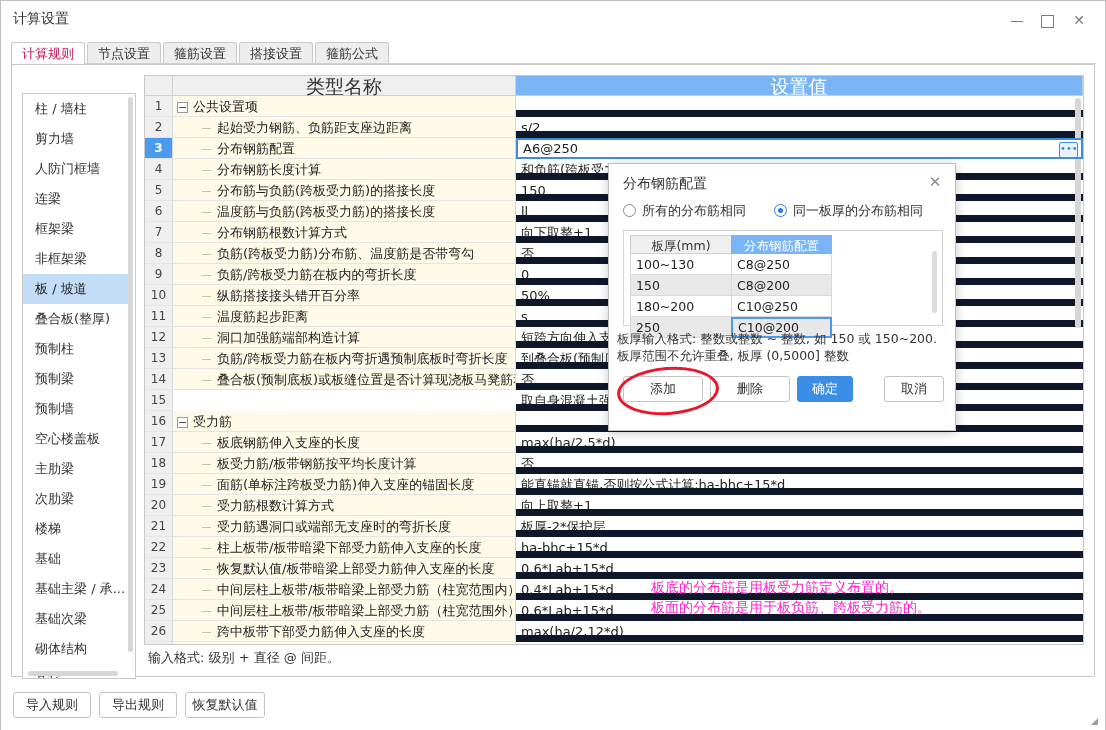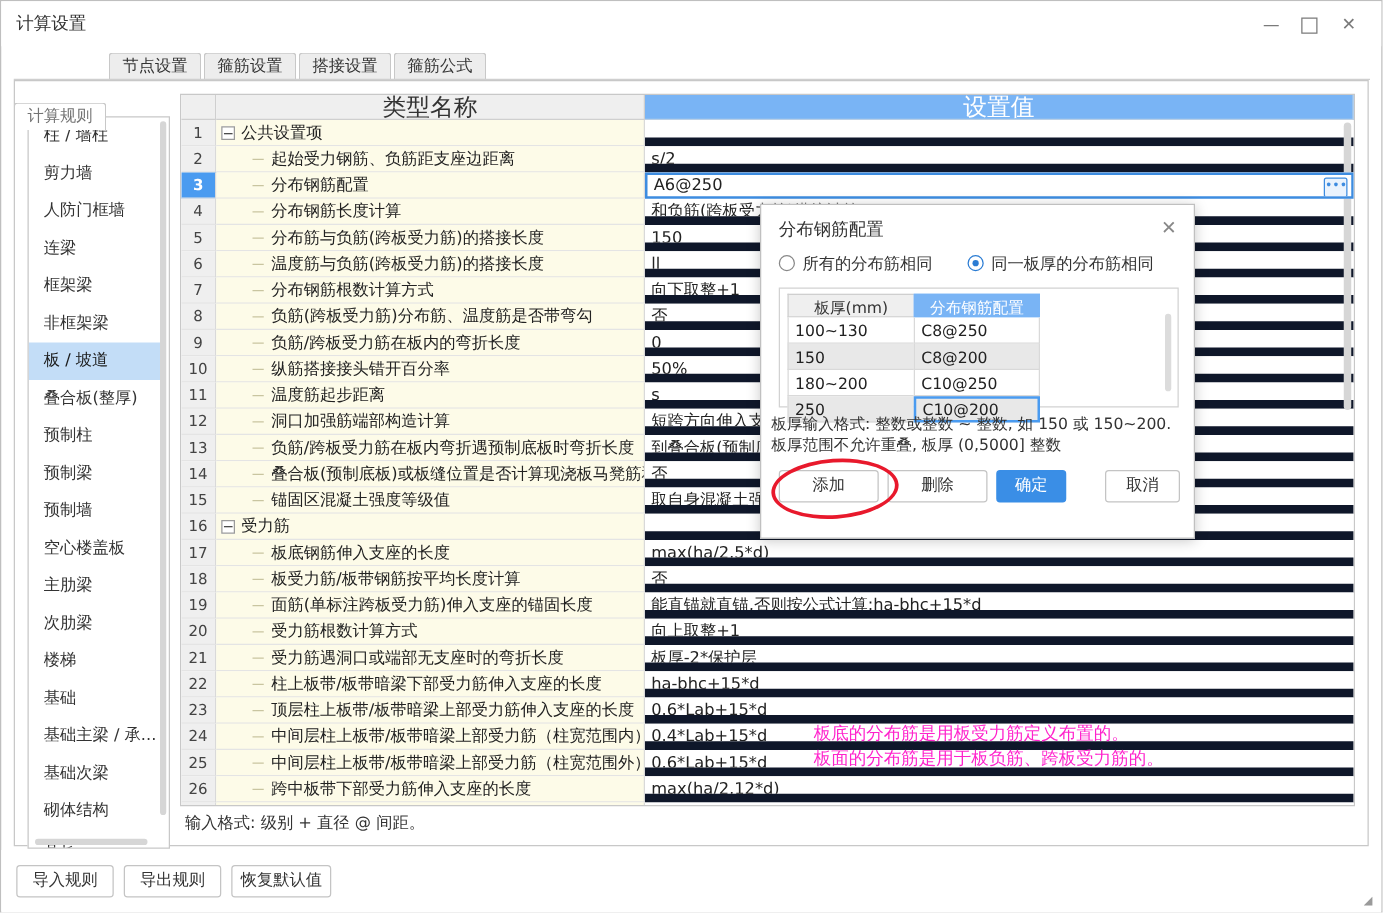--- a/index.html
+++ b/index.html
@@ -42,24 +42,23 @@
     position:absolute;left:10px;top:62px;width:1085px;height:1px;background:#cfcfcf;
   }
   .tab{
     position:relative;float:left;height:21px;line-height:21px;
     padding:0 10px;margin-right:2px;font-size:13px;
     border:1px solid #c8c8c8;border-bottom:none;
     background:#ededed;color:#333;
     border-radius:3px 3px 0 0;cursor:default;
   }
   .tab.active{
-    background:#ffffff;color:#737373;
+    background:#ffffff;color:#be185d;
     border-color:#c8c8c8;
     z-index:3;
-    margin-top:40px;
   }
 
   
   #panel{
     position:absolute;left:10px;top:63px;width:1084px;height:613px;
     border:1px solid #c8c8c8;background:#fff;box-sizing:border-box;
   }
 
   
   #sidebar{
@@ -367,21 +366,20 @@
             <div class="c-name"><span class="indent"></span><span class="dash"></span><span>负筋/跨板受力筋在板内弯折遇预制底板时弯折长度</span></div>
             <div class="c-val"><span>到叠合板(预制底板)顶</span></div>
           </div>
           <div class="row ">
             <div class="c-num">14</div>
             <div class="c-name"><span class="indent"></span><span class="dash"></span><span>叠合板(预制底板)或板缝位置是否计算现浇板马凳筋和拉筋</span></div>
             <div class="c-val"><span>否</span></div>
           </div>
           <div class="row ">
             <div class="c-num">15</div>
-            <div class="c-name"><span class="indent"></span><span class="dash"></span><span>锚固区混凝土强度等级值</span></div>
             <div class="c-val"><span>取自身混凝土强度等级</span></div>
           </div>
           <div class="row group">
             <div class="c-num">16</div>
             <div class="c-name"><span class="twisty">−</span><span>受力筋</span></div>
             <div class="c-val"><span></span></div>
           </div>
           <div class="row ">
             <div class="c-num">17</div>
             <div class="c-name"><span class="indent"></span><span class="dash"></span><span>板底钢筋伸入支座的长度</span></div>
@@ -407,21 +405,21 @@
             <div class="c-name"><span class="indent"></span><span class="dash"></span><span>受力筋遇洞口或端部无支座时的弯折长度</span></div>
             <div class="c-val"><span>板厚-2*保护层</span></div>
           </div>
           <div class="row ">
             <div class="c-num">22</div>
             <div class="c-name"><span class="indent"></span><span class="dash"></span><span>柱上板带/板带暗梁下部受力筋伸入支座的长度</span></div>
             <div class="c-val"><span>ha-bhc+15*d</span></div>
           </div>
           <div class="row ">
             <div class="c-num">23</div>
-            <div class="c-name"><span class="indent"></span><span class="dash"></span><span>顶层柱上板带/板带暗梁上部受力筋伸入支座的长度</span></div>
+            <div class="c-name"><span class="indent"></span><span class="dash"></span><span>恢复默认值/板带暗梁上部受力筋伸入支座的长度</span></div>
             <div class="c-val"><span>0.6*Lab+15*d</span></div>
           </div>
           <div class="row ">
             <div class="c-num">24</div>
             <div class="c-name"><span class="indent"></span><span class="dash"></span><span>中间层柱上板带/板带暗梁上部受力筋（柱宽范围内）伸入...</span></div>
             <div class="c-val"><span>0.4*Lab+15*d</span></div>
           </div>
           <div class="row ">
             <div class="c-num">25</div>
             <div class="c-name"><span class="indent"></span><span class="dash"></span><span>中间层柱上板带/板带暗梁上部受力筋（柱宽范围外）伸入...</span></div>

